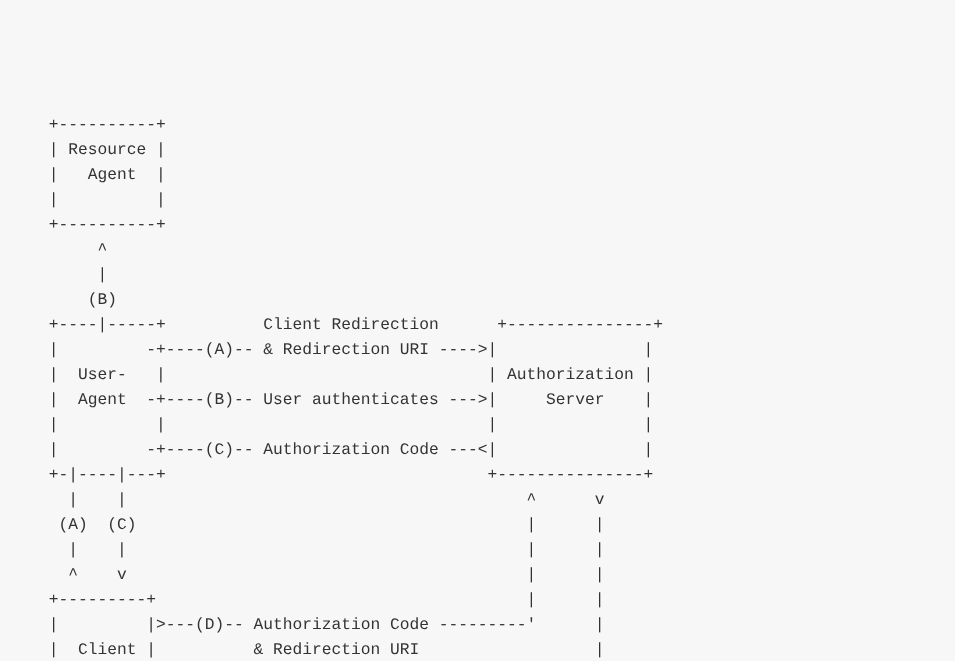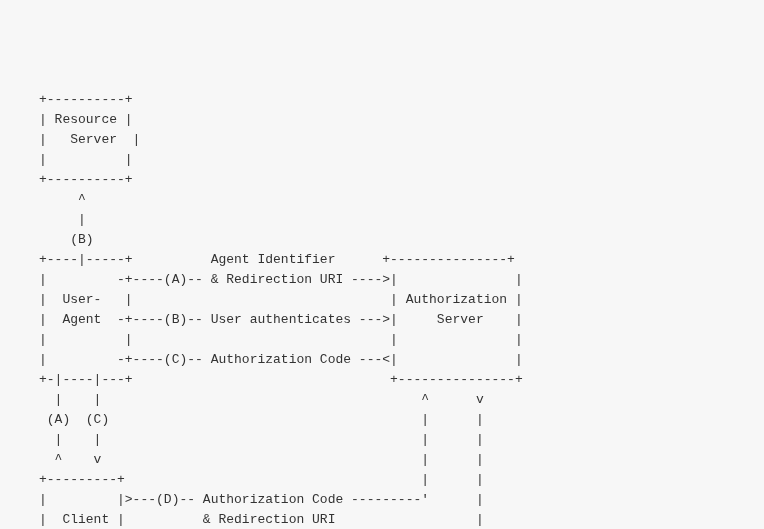--- a/index.html
+++ b/index.html
@@ -17,27 +17,27 @@
       letter-spacing: 0;
     }
   </style>
 </head>
 <body>
 
 
 
 <div class="diagram"><span>     +----------+</span>
 <span>     | Resource |</span>
-<span>     |   Server  |</span>
+<span>     |   Agent  |</span>
 <span>     |          |</span>
 <span>     +----------+</span>
 <span>          ^</span>
 <span>          |</span>
 <span>         (B)</span>
-<span>     +----|-----+          Agent Identifier      +---------------+</span>
+<span>     +----|-----+          Client Redirection      +---------------+</span>
 <span>     |         -+----(A)-- &amp; Redirection URI ----&gt;|               |</span>
 <span>     |  User-   |                                 | Authorization |</span>
 <span>     |  Agent  -+----(B)-- User authenticates ---&gt;|     Server    |</span>
 <span>     |          |                                 |               |</span>
 <span>     |         -+----(C)-- Authorization Code ---&lt;|               |</span>
 <span>     +-|----|---+                                 +---------------+</span>
 <span>       |    |                                         ^      v</span>
 <span>      (A)  (C)                                        |      |</span>
 <span>       |    |                                         |      |</span>
 <span>       ^    v                                         |      |</span>

